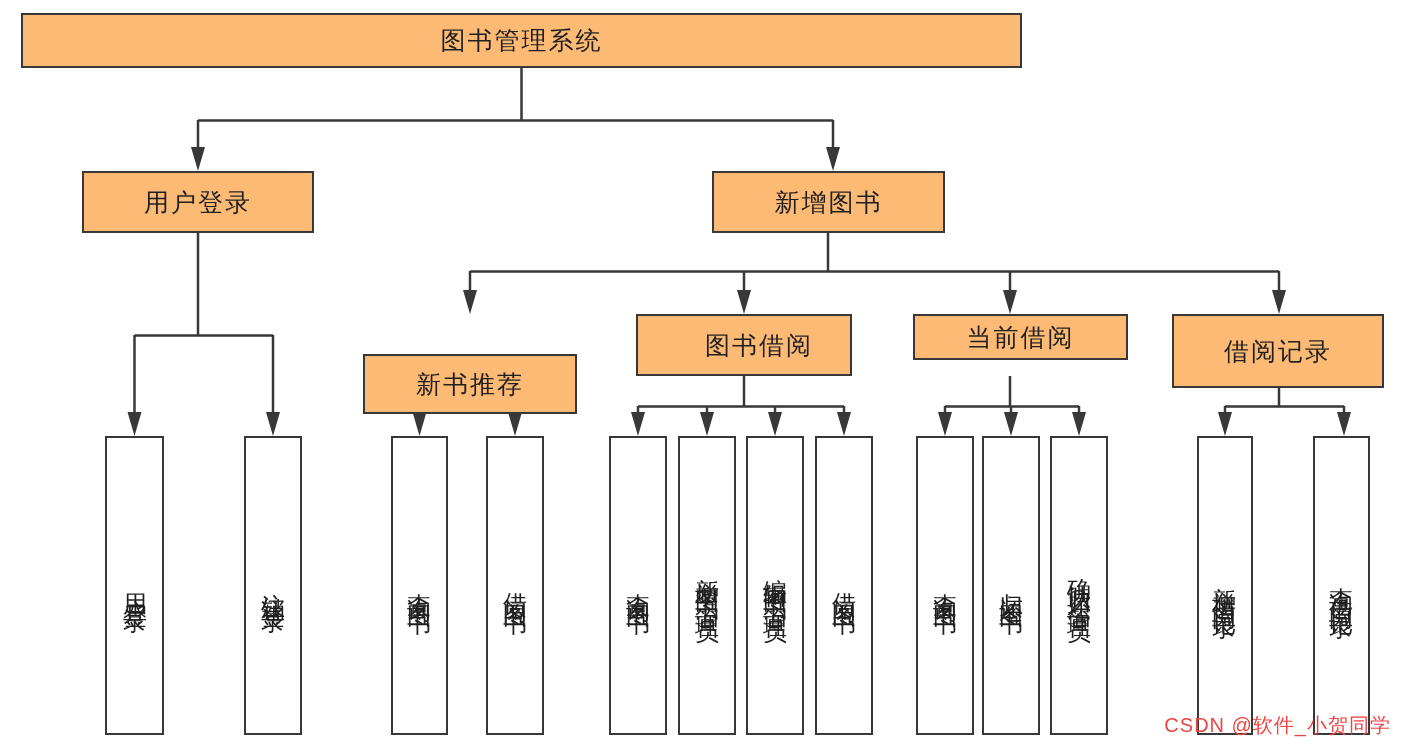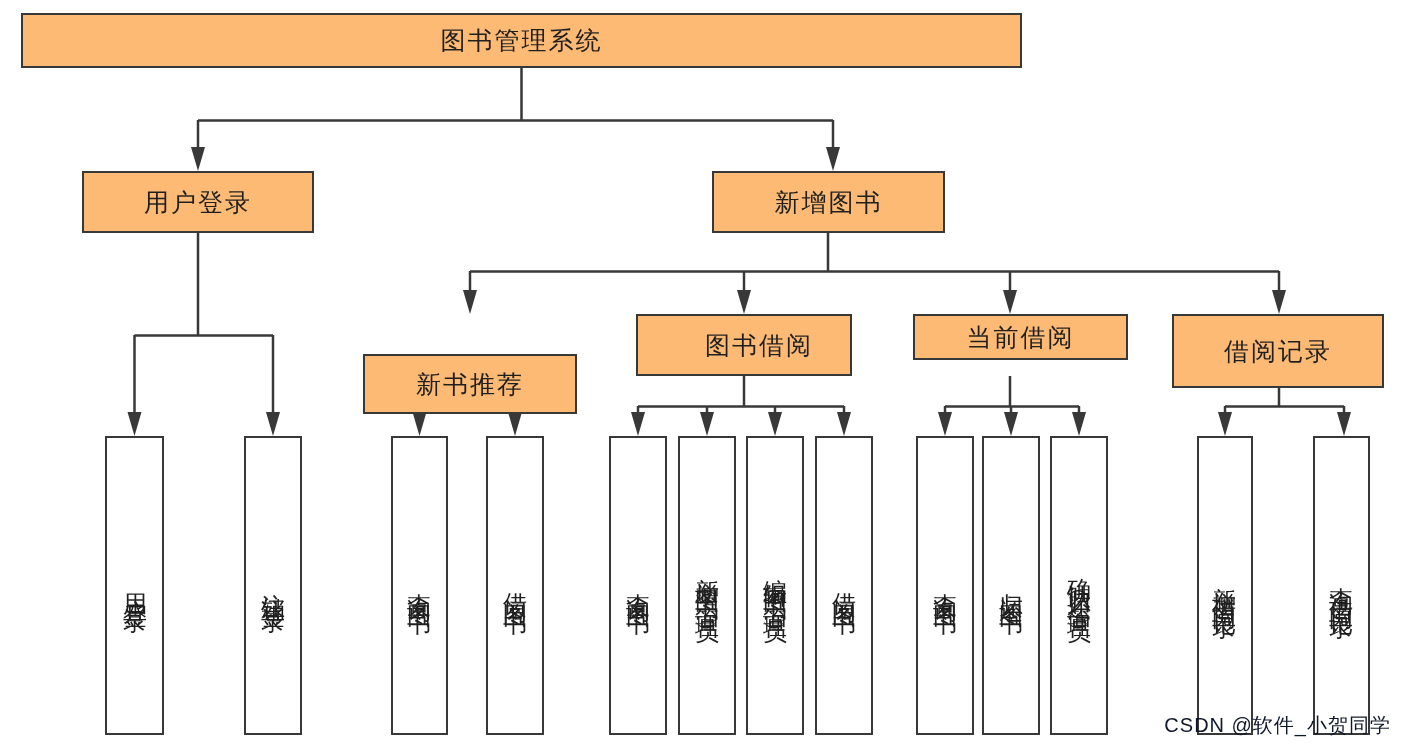--- a/index.html
+++ b/index.html
@@ -58,21 +58,21 @@
   .arrow {
     fill: #383838;
     stroke: none;
   }
   #watermark {
     position: absolute;
     right: 14px;
     bottom: 8px;
     font-size: 20px;
     letter-spacing: 1px;
-    color: #0f172a;
+    color: #ef4444;
     z-index: 3;
     white-space: nowrap;
   }
 </style>
 </head>
 <body>
 
 <div id="stage">
 
   <svg id="connectors" width="1405" height="747" viewBox="0 0 1405 747">

